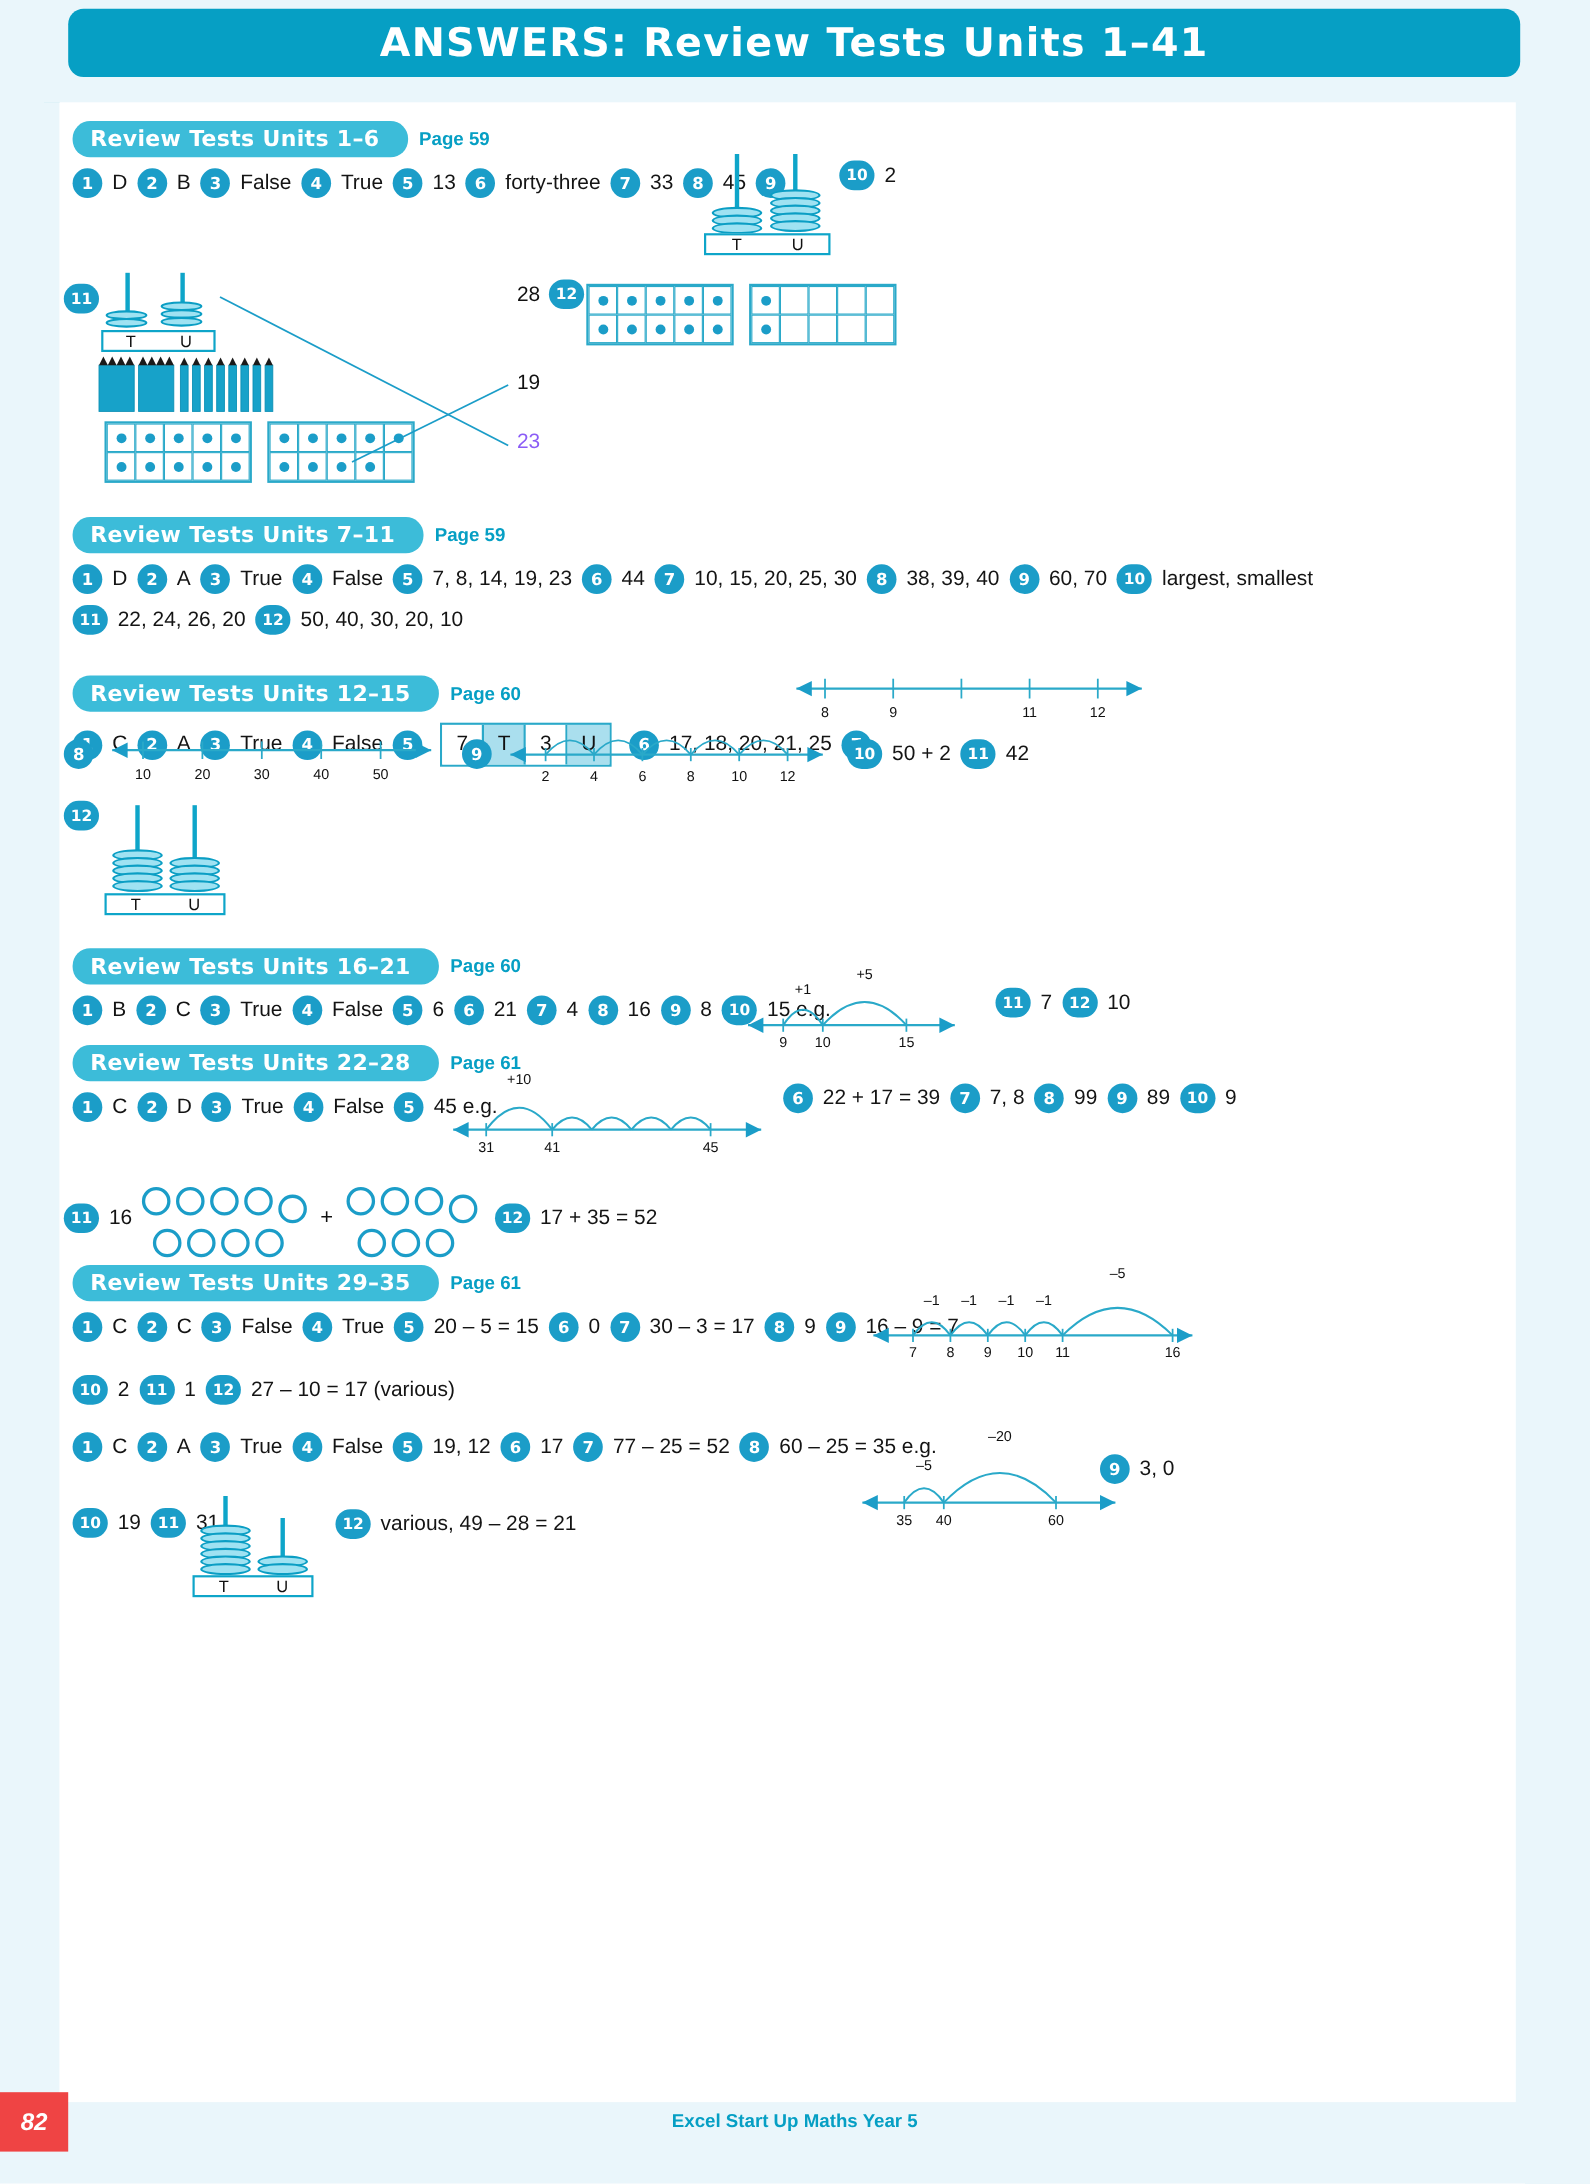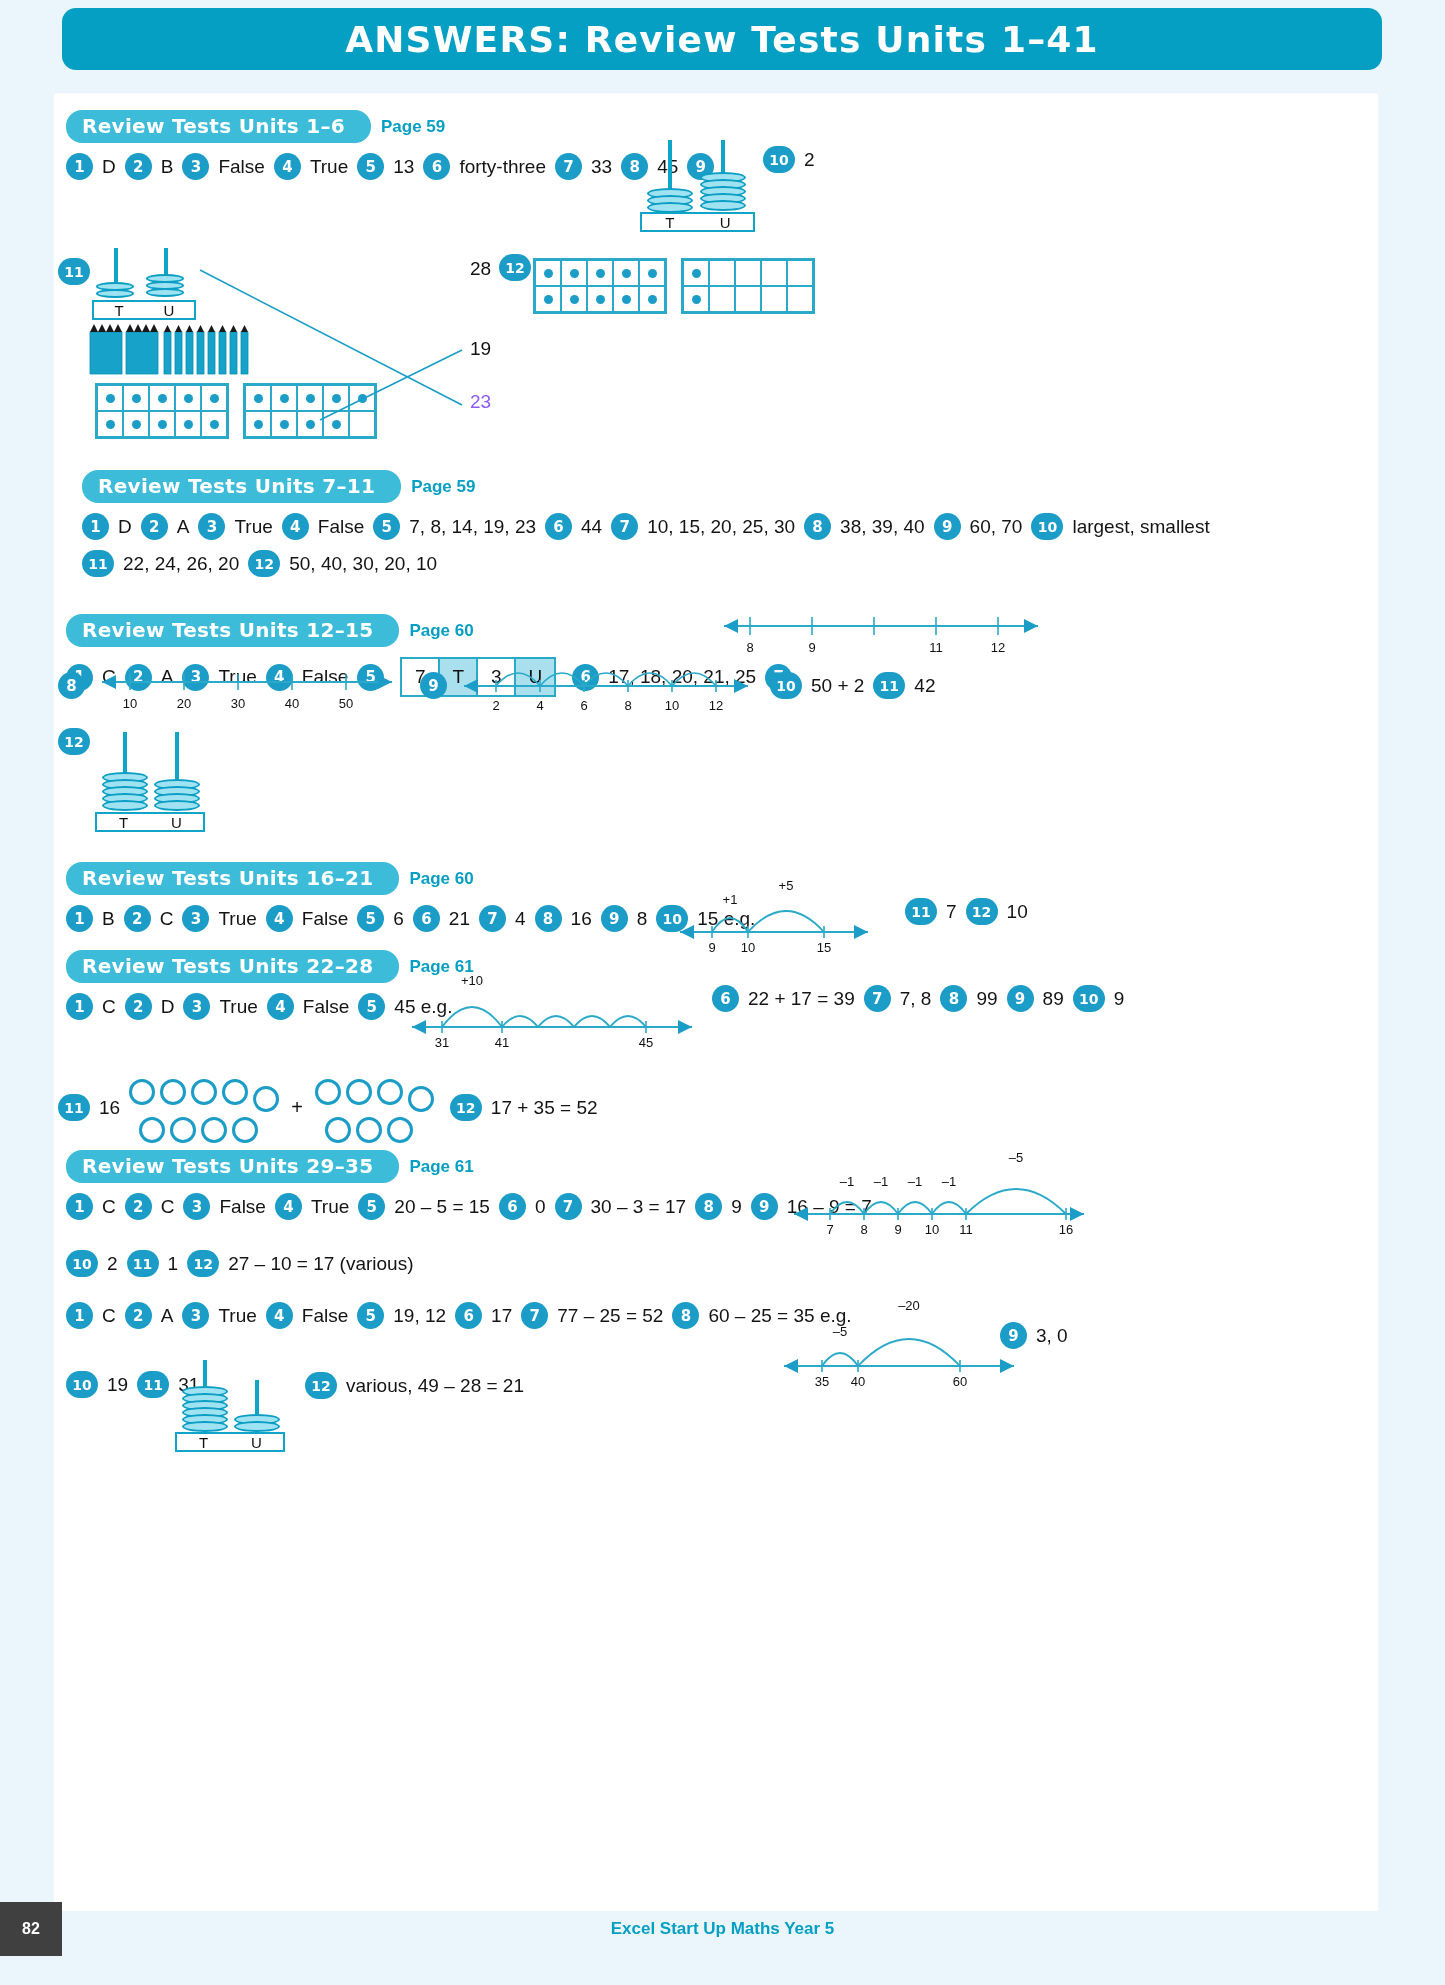--- a/index.html
+++ b/index.html
@@ -27,22 +27,22 @@
     background:#ffffff;
     border-left:14px solid #eaf6fb;
   }
   #left-bar{
     position:absolute; left:40px; top:93px; width:14px; height:1818px;
     background:#069fc4;
   }
   
   #footer-num{
     position:absolute; left:0px; top:1902px; width:62px; height:54px;
-    background:#404040; color:#fff; font-size:16px; font-weight:bold;
-    display:flex; align-items:center; justify-content:center;
+    background:#ef4444; color:#fff; font-size:22px; font-weight:bold;
+    display:flex; align-items:center; justify-content:center;font-style:italic;
   }
   #footer-text{
     position:absolute; left:0; top:1902px; width:1445px; height:54px;
     display:flex; align-items:center; justify-content:center;
     color:#069fc4; font-size:17px; font-weight:bold;
   }
   
   .sec{ position:absolute; }
   .sec-head{ display:flex; align-items:center; gap:10px; }
   .pill{
@@ -329,21 +329,21 @@
   <span class="qn wide">12</span>
 </div>
 <div style="position:absolute; left:470px; top:338px; color:#111; font-size:19px;">19</div>
 <div style="position:absolute; left:470px; top:391px; color:#8b5cf6; font-size:19px;">23</div>
 
 <svg style="position:absolute; left:200px; top:265px;" width="265" height="160">
   <line x1="0" y1="5" x2="262" y2="140" stroke="#1b9dc8" stroke-width="1.6"></line>
   <line x1="120" y1="155" x2="262" y2="85" stroke="#1b9dc8" stroke-width="1.6"></line>
 </svg>
 
-<div class="sec" style="left:66px; top:470px; width:1280px;margin-left:16px;">
+<div class="sec" style="left:66px; top:470px; width:1280px;">
   <div class="sec-head">
     <div class="pill">Review Tests Units 7–11</div>
     <div class="pageref">Page 59</div>
   </div>
   <div class="ansrow">
     <span class="qn">1</span>
     <span class="av">D</span>
     <span class="qn">2</span>
     <span class="av">A</span>
     <span class="qn">3</span>

